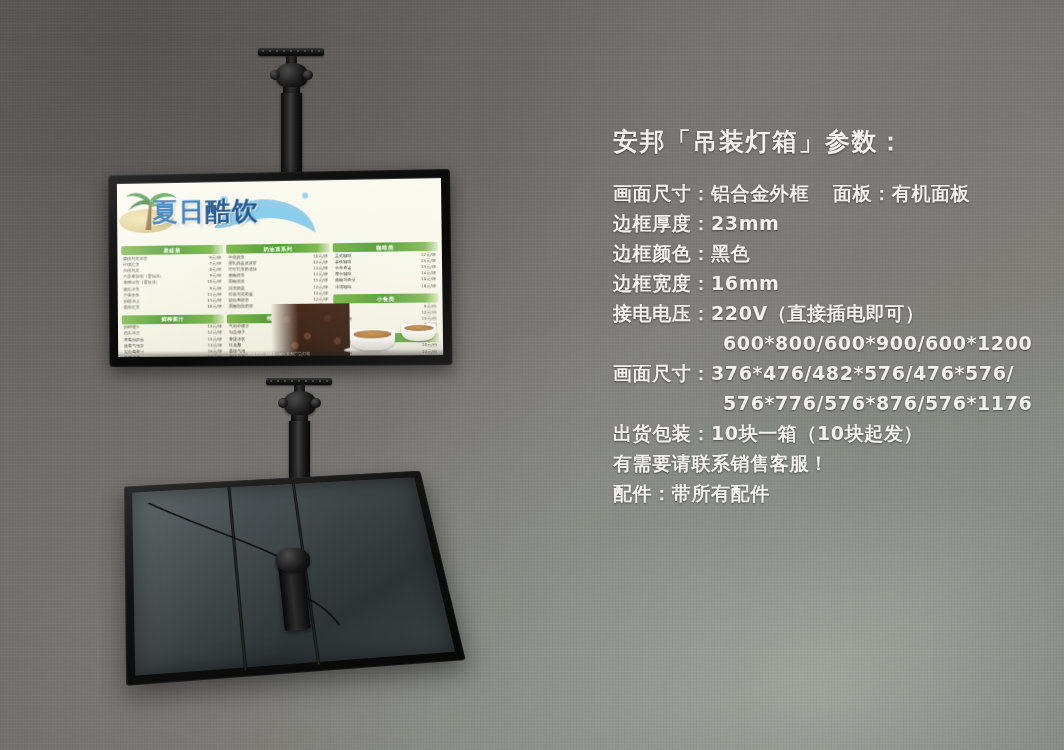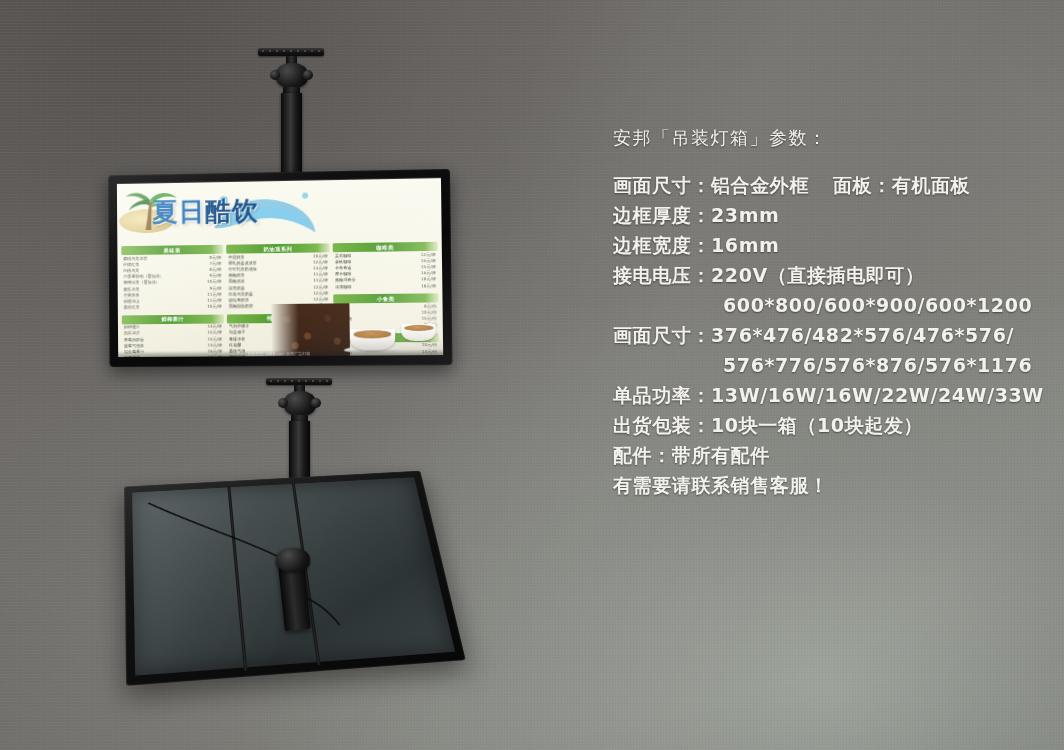--- a/index.html
+++ b/index.html
@@ -117,21 +117,21 @@
     background:linear-gradient(118deg, rgba(255,255,255,.10) 0%, rgba(255,255,255,.02) 34%, rgba(255,255,255,0) 60%);}
   .rb-seam{position:absolute;top:6px;bottom:6px;width:3px;
     background:linear-gradient(90deg,#0d0d0d,#272727,#0b0b0b);border-radius:1px;}
   .rb-bracket{position:absolute;background:linear-gradient(90deg,#070707,#2c2c2c 45%,#0a0a0a);
     border-radius:2px;box-shadow:0 2px 5px rgba(0,0,0,.55);}
   .wire{position:absolute;stroke:#0b0b0b;stroke-width:1.5;fill:none;}
 
   
   #spec{position:absolute;left:613px;top:128px;width:430px;
     color:#f2f1ee;text-shadow:0 1px 2px rgba(0,0,0,.45);}
-  #spec .title{font-size:18px;font-weight:400;letter-spacing:1.5px;margin-bottom:22px;line-height:1.1;}
+  #spec .title{font-size:25px;font-weight:700;letter-spacing:1.5px;margin-bottom:22px;line-height:1.1;}
   #spec .line{font-size:19px;font-weight:700;letter-spacing:.6px;line-height:30px;white-space:nowrap;}
   #spec .line.cont{padding-left:110px;}
   #spec .gap{display:inline-block;width:24px;}
 </style>
 </head>
 <body>
 
 <div id="stage">
 
   <div class="bg-base"></div>
@@ -435,25 +435,25 @@
     </svg>
   </div>
   <div class="rb-bracket" style="left:281px;top:556px;width:26px;height:74px;transform:rotate(-6deg);"></div>
   <div class="knuckle" style="left:276px;top:548px;width:34px;height:24px;"></div>
 
   <div id="spec">
     <div class="title">安邦「吊装灯箱」参数：</div>
     <div id="spec-lines">
         <div class="line"><span>画面尺寸：</span><span>铝合金外框</span><span class="gap"></span><span>面板：</span><span>有机面板</span></div>
         <div class="line"><span>边框厚度：</span><span>23mm</span></div>
+        <div class="line"><span>边框颜色：</span><span>黑色</span></div>
         <div class="line"><span>边框宽度：</span><span>16mm</span></div>
         <div class="line"><span>接电电压：</span><span>220V（直接插电即可）</span></div>
         <div class="line cont"><span>600*800/600*900/600*1200</span></div>
         <div class="line"><span>画面尺寸：</span><span>376*476/482*576/476*576/</span></div>
         <div class="line cont"><span>576*776/576*876/576*1176</span></div>
-        <div class="line"><span>单品功率：</span><span>13W/16W/16W/22W/24W/33W</span></div>
         <div class="line"><span>出货包装：</span><span>10块一箱（10块起发）</span></div>
+        <div class="line"><span>有需要请联系销售客服！</span></div>
         <div class="line"><span>配件：</span><span>带所有配件</span></div>
-        <div class="line"><span>有需要请联系销售客服！</span></div>
       </div>
   </div>
 
 </div>
 
 </body></html>

